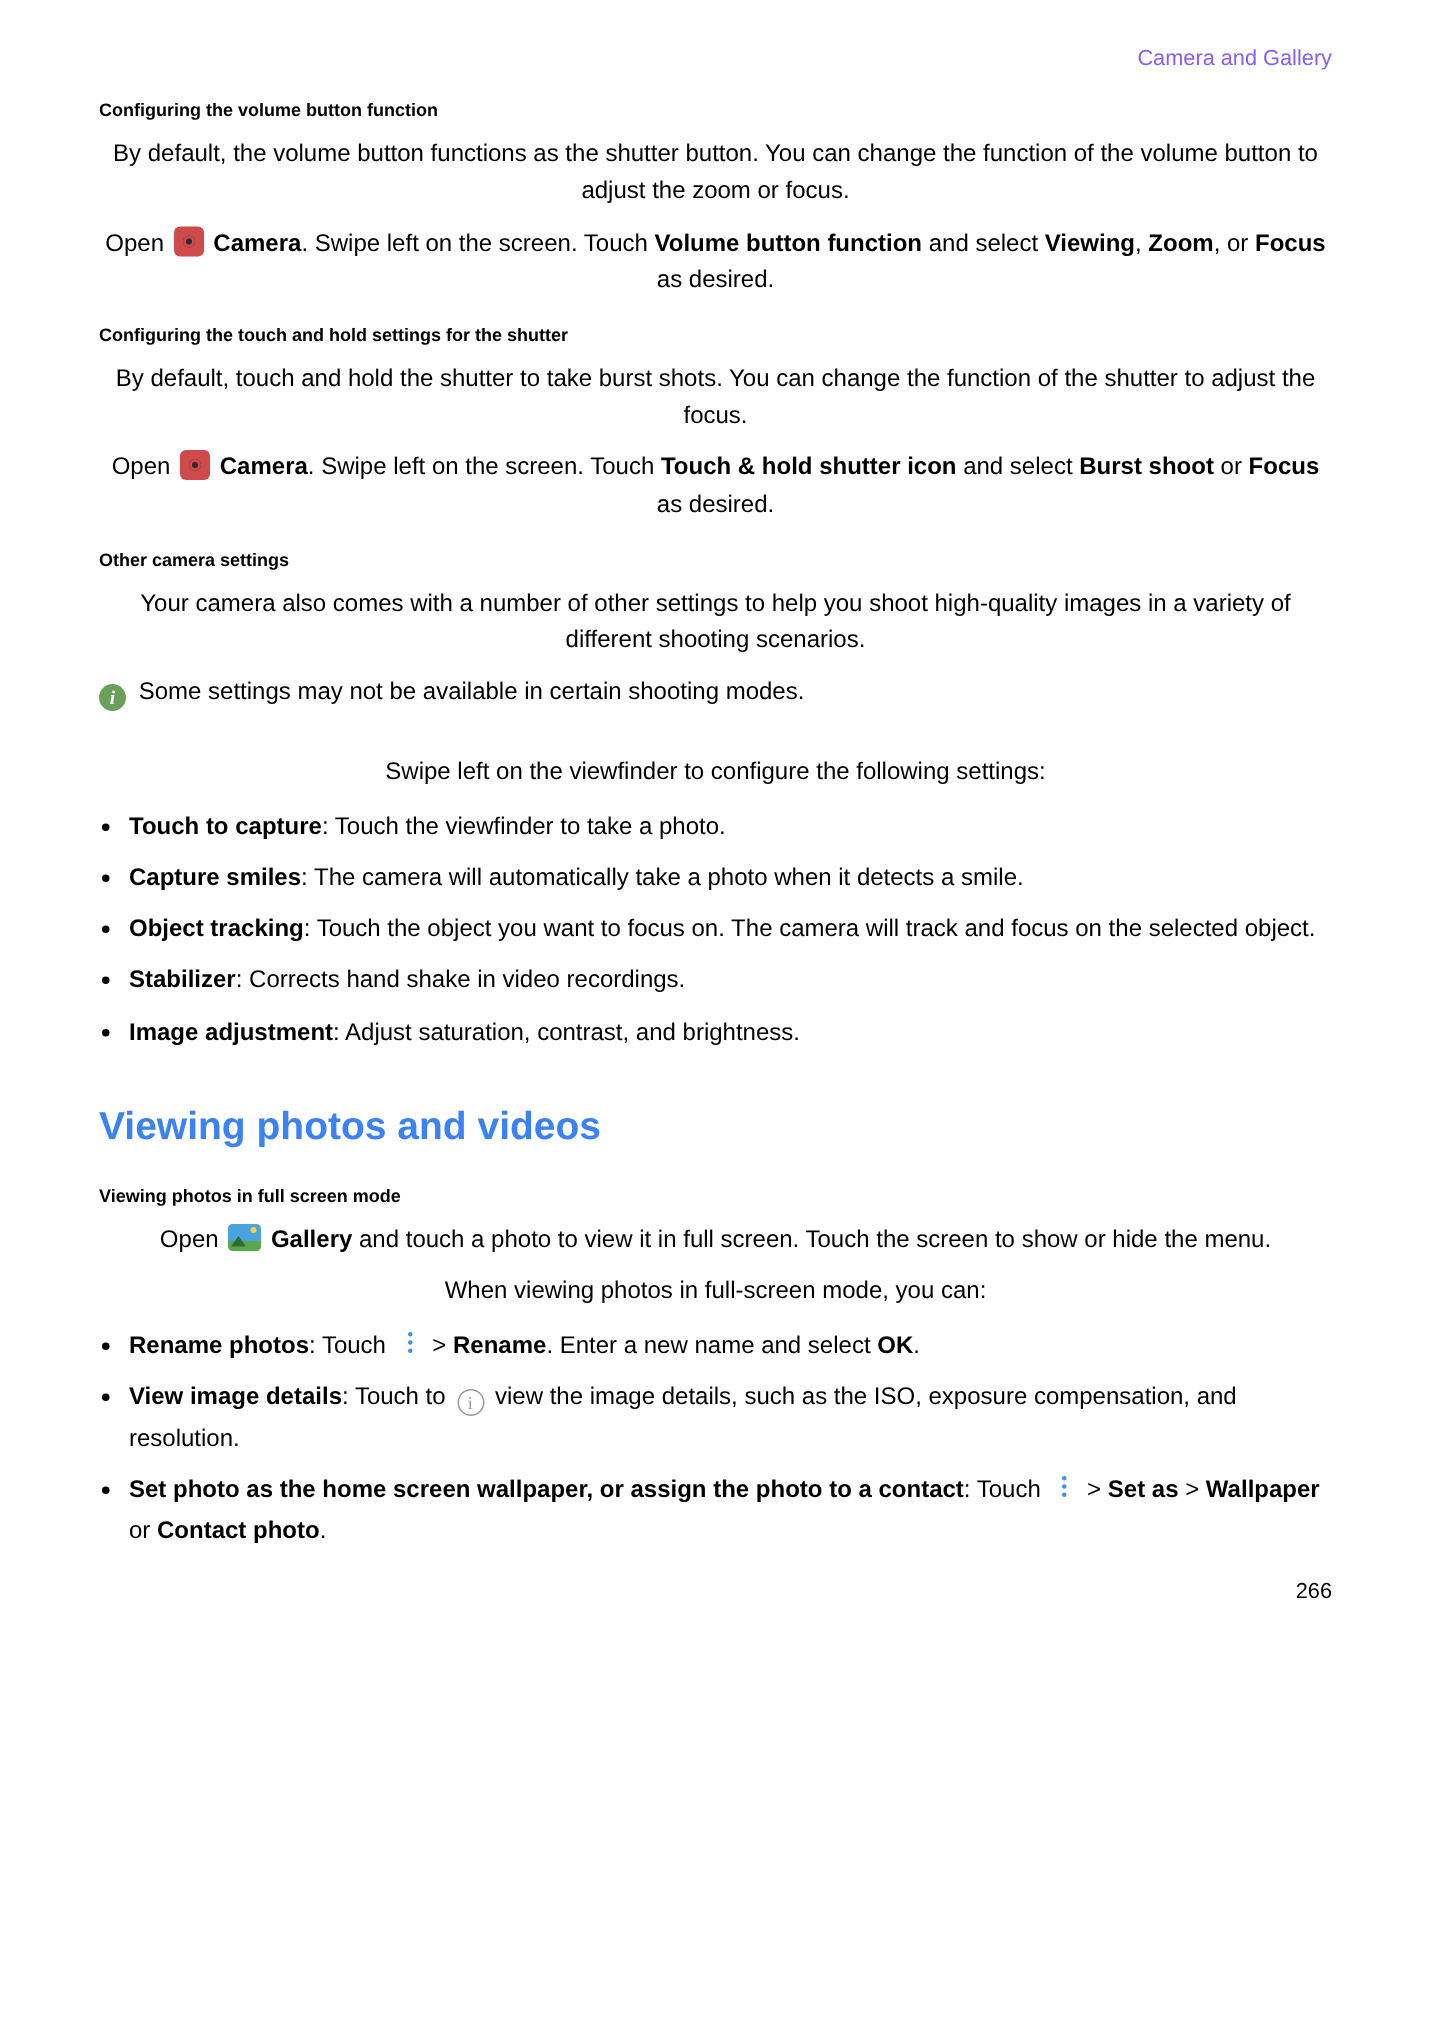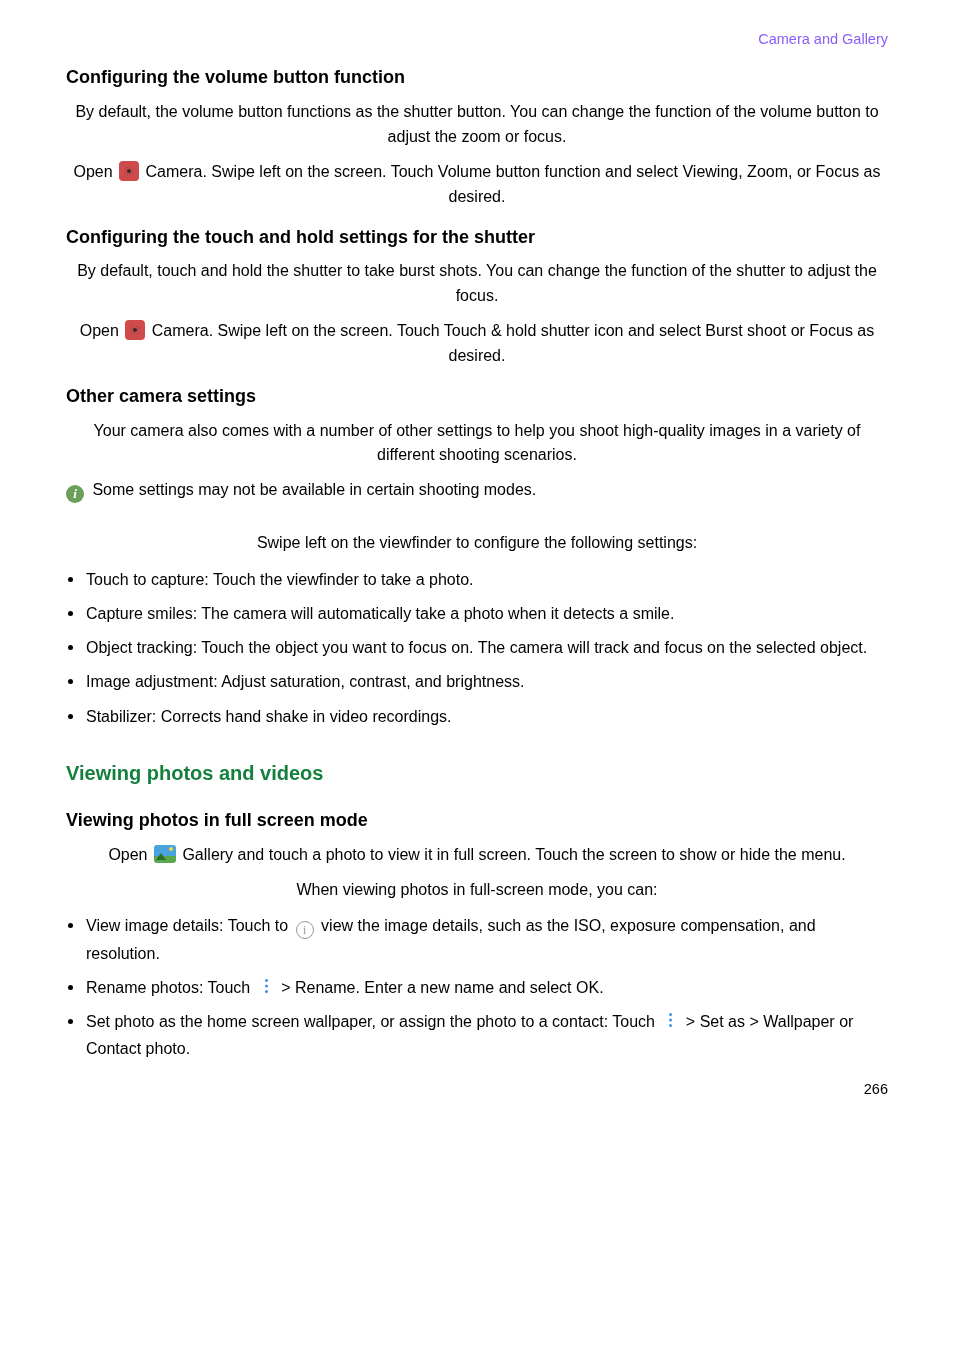--- a/index.html
+++ b/index.html
@@ -13,29 +13,29 @@
     position: relative;
   }
   .header-right {
     text-align: right;
     font-size: 14.5px;
     color: #8b5cf6;
     margin-bottom: 10px;
   }
   h3.sect {
     font-weight: bold;
-    font-size: 18px;
+    font-size: 12px;
     margin-top: 14px;
     margin-bottom: 8px;
   }
   p.body {
     margin-bottom: 10px;
     text-align: center;
   }
-  .bold { font-weight: normal; }
+  .bold { font-weight: bold; }
   .icon-cam {
     display: inline-block;
     width: 20px; height: 20px;
     background: #cf4a4a;
     border-radius: 4px;
     position: relative;
     vertical-align: -4px;
     margin: 0 2px;
   }
   .icon-cam::after {
@@ -134,22 +134,22 @@
   }
   ul.bul > li::before {
     content: "";
     position: absolute;
     left: 2px; top: 11px;
     width: 5px; height: 5px;
     background: #000;
     border-radius: 50%;
   }
   h2.blue {
-    color: #15803d;
-    font-size: 20px;
+    color: #3b82f6;
+    font-size: 26px;
     font-weight: bold;
     margin-top: 28px;
     margin-bottom: 18px;
   }
   .pagenum {
     text-align: right;
     font-size: 14.5px;
     margin-top: 16px;
   }
   p.note {
@@ -183,38 +183,38 @@
 <h3 class="sect">Other camera settings</h3>
 <p class="body">Your camera also comes with a number of other settings to help you shoot high-quality images in a variety of different shooting scenarios.</p>
 <p class="note">
   <span class="icon-info">i</span><span> Some settings may not be available in certain shooting modes.</span>
 </p>
 <p class="body">Swipe left on the viewfinder to configure the following settings:</p>
 <ul class="bul">
   <li><span class="bold">Touch to capture</span><span>: Touch the viewfinder to take a photo.</span></li>
   <li><span class="bold">Capture smiles</span><span>: The camera will automatically take a photo when it detects a smile.</span></li>
   <li><span class="bold">Object tracking</span><span>: Touch the object you want to focus on. The camera will track and focus on the selected object.</span></li>
+  <li><span class="bold">Stabilizer</span><span>: Corrects hand shake in video recordings.</span></li>
   <li><span class="bold">Image adjustment</span><span>: Adjust saturation, contrast, and brightness.</span></li>
-  <li><span class="bold">Stabilizer</span><span>: Corrects hand shake in video recordings.</span></li>
 </ul>
 
 <h2 class="blue">Viewing photos and videos</h2>
 <h3 class="sect">Viewing photos in full screen mode</h3>
 <p class="body">
   <span>Open </span>
   <span class="icon-gallery"></span>
   <span class="bold"> Gallery</span><span> and touch a photo to view it in full screen. Touch the screen to show or hide the menu.</span>
 </p>
 <p class="body">When viewing photos in full-screen mode, you can:</p>
 <ul class="bul">
   <li>
-    <span class="bold">View image details</span><span>: Touch to </span><span class="icon-circ-i">i</span><span> view the image details, such as the ISO, exposure compensation, and resolution.</span>
+    <span class="bold">Rename photos</span><span>: Touch </span><span class="icon-vdots"></span><span> &gt; </span><span class="bold">Rename</span><span>. Enter a new name and select </span><span class="bold">OK</span><span>.</span>
   </li>
   <li>
-    <span class="bold">Rename photos</span><span>: Touch </span><span class="icon-vdots"></span><span> &gt; </span><span class="bold">Rename</span><span>. Enter a new name and select </span><span class="bold">OK</span><span>.</span>
+    <span class="bold">View image details</span><span>: Touch to </span><span class="icon-circ-i">i</span><span> view the image details, such as the ISO, exposure compensation, and resolution.</span>
   </li>
   <li>
     <span class="bold">Set photo as the home screen wallpaper, or assign the photo to a contact</span><span>: Touch </span><span class="icon-vdots"></span><span> &gt; </span>
     <span class="bold">Set as</span><span> &gt; </span><span class="bold">Wallpaper</span><span> or </span><span class="bold">Contact photo</span><span>.</span>
   </li>
 </ul>
 
 <div class="pagenum">266</div>
 
 </body></html>

